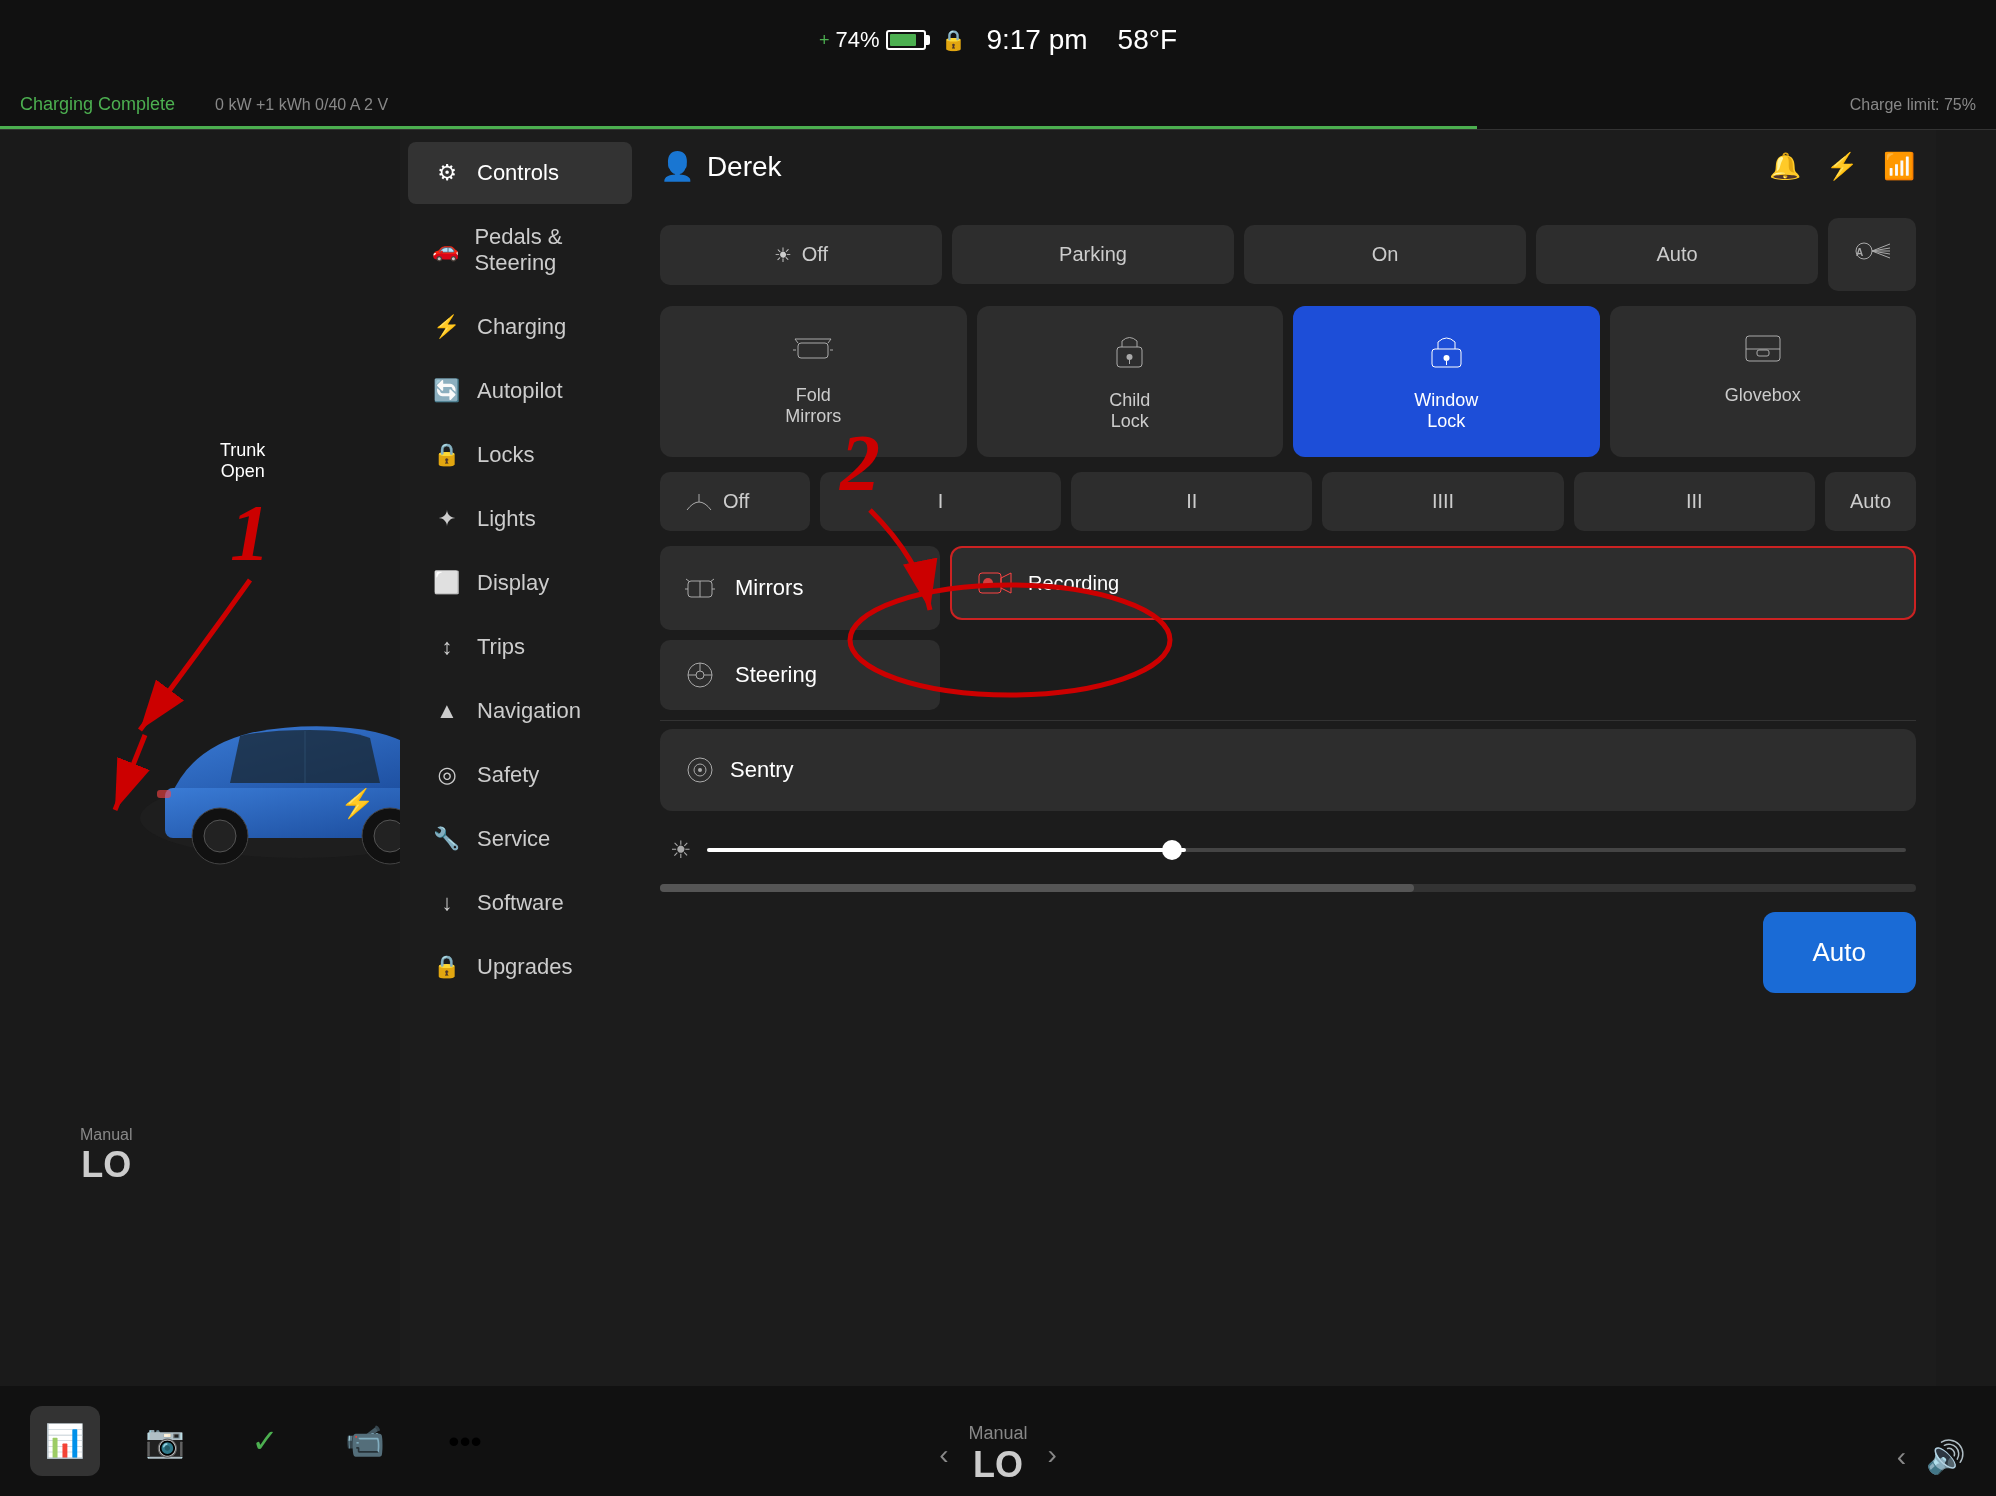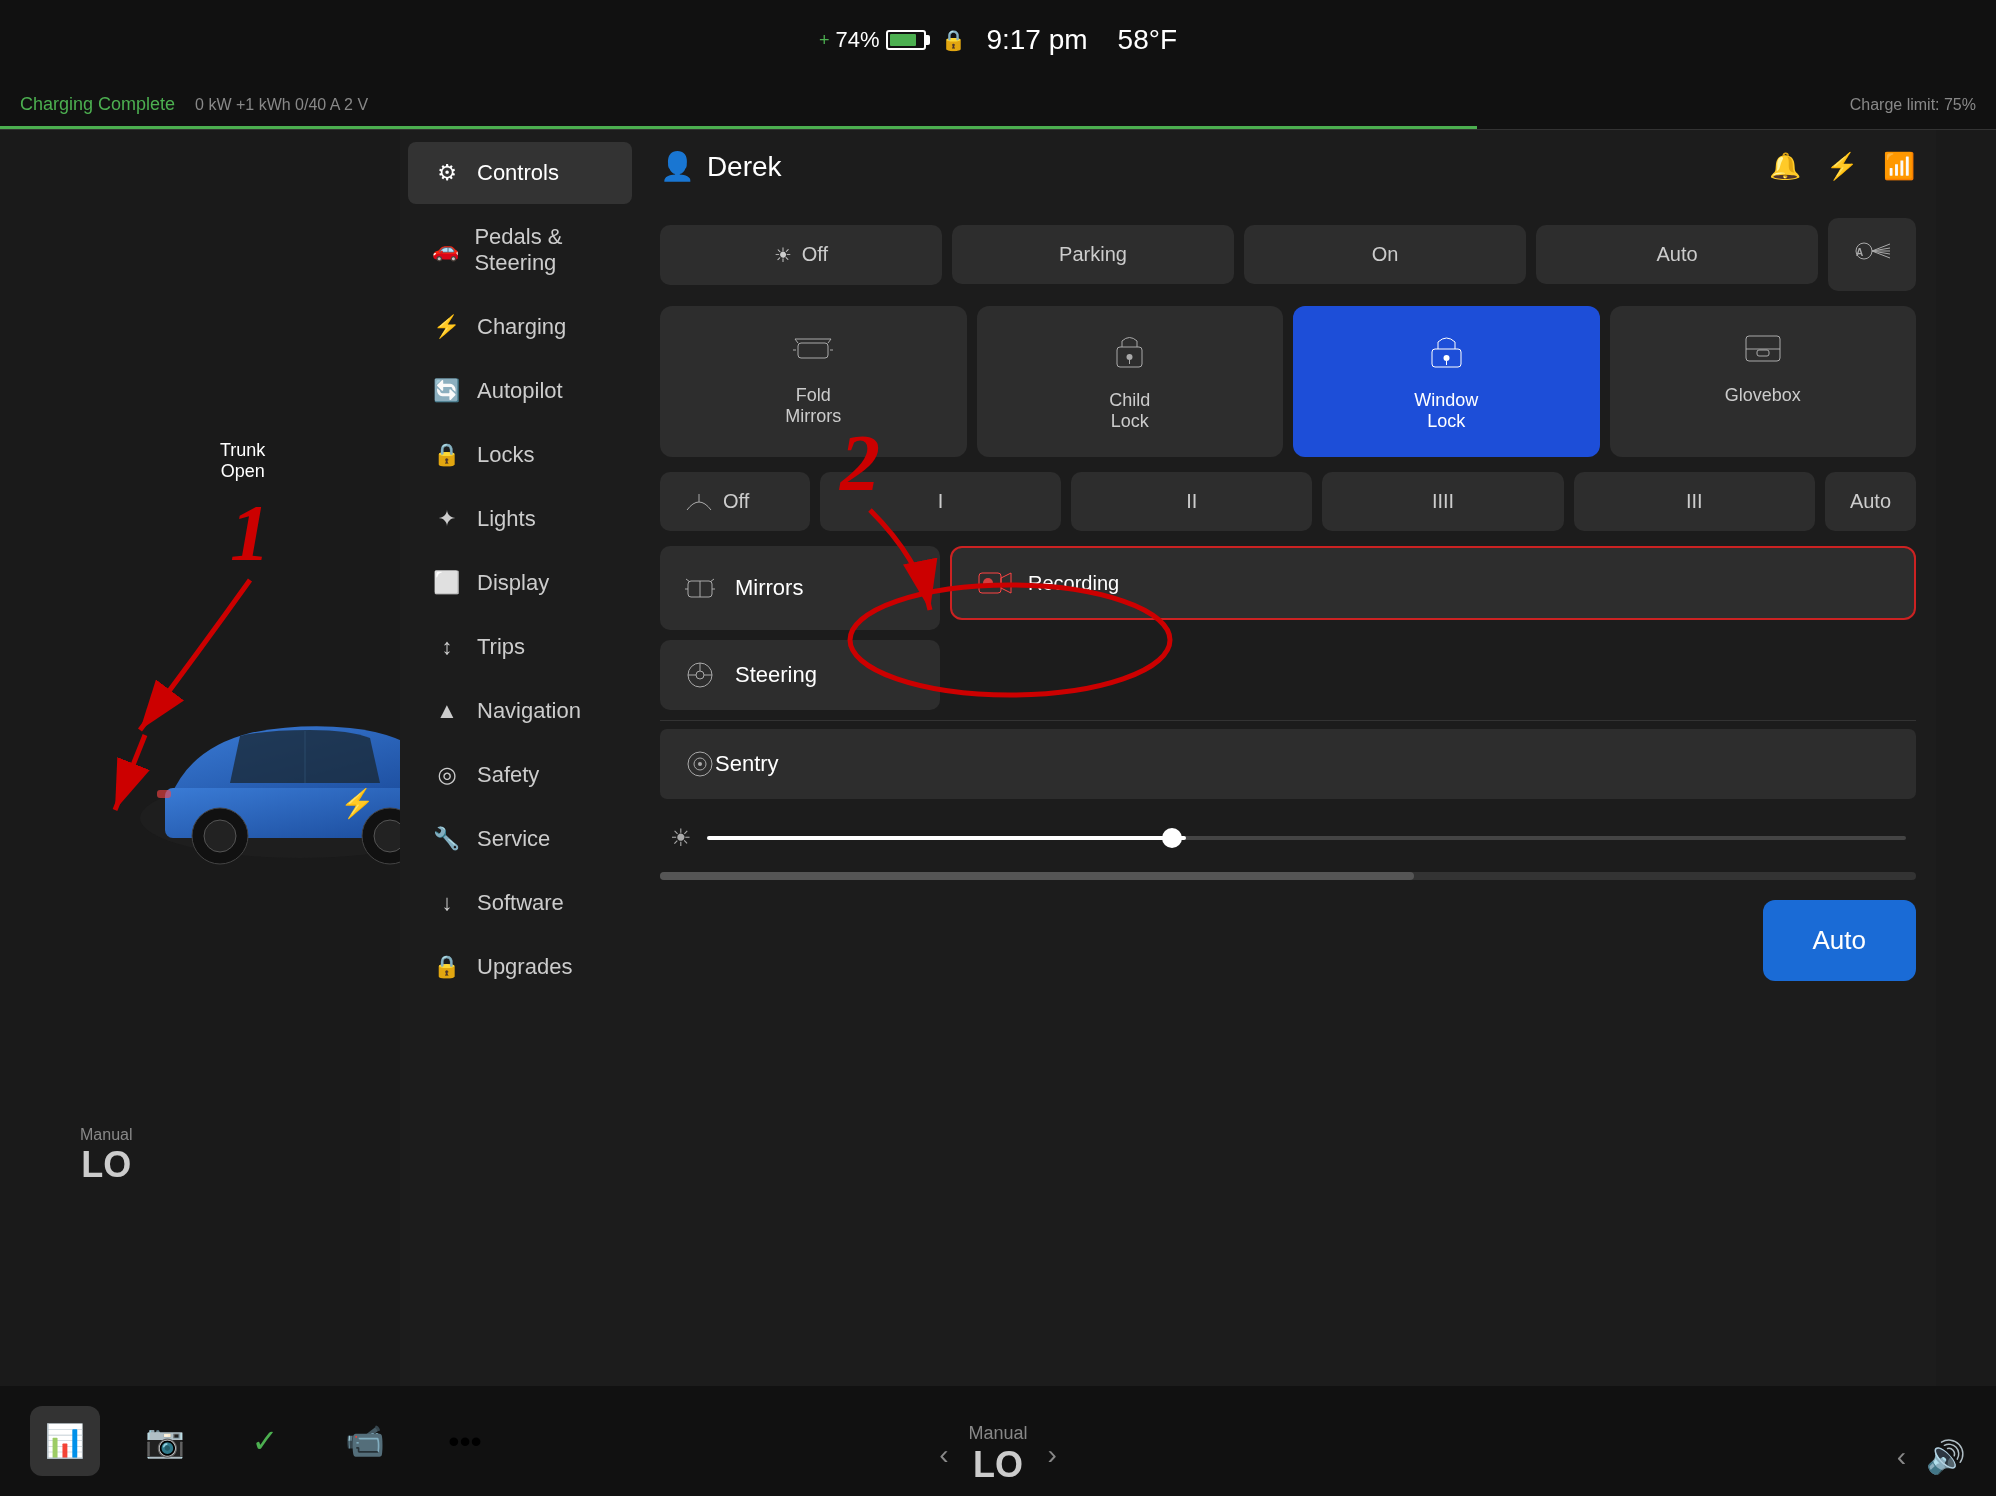--- a/index.html
+++ b/index.html
@@ -75,21 +75,21 @@
 
     
     .charging-bar {
       position: absolute;
       top: 80px; left: 0; right: 0;
       height: 50px;
       background: #111;
       display: flex;
       align-items: center;
       padding: 0 20px;
-      gap: 20px;
+      gap: 40px;
       border-bottom: 1px solid #333;
       z-index: 10;
     }
     .charging-bar-title {
       color: #4CAF50;
       font-size: 18px;
     }
     .charging-bar-info {
       color: #888;
       font-size: 16px;
@@ -379,24 +379,25 @@
       align-items: center;
       gap: 15px;
       flex: 1;
       margin-bottom: 10px;
       border: 2px solid #cc2222;
     }
 
     
     .sentry-box {
       background: #2d2d2d;
-      border-radius: 7px;
-      padding: 20px 25px;
-      display: flex;
-      align-items: center;
+      border-radius: 12px;
+      padding: 26px 25px;
+      display: flex;
+      align-items: center;
+      gap: 15px;
       margin-bottom: 15px;
     }
 
     
     .brightness-row {
       display: flex;
       align-items: center;
       gap: 15px;
       margin-bottom: 10px;
       padding: 10px;

